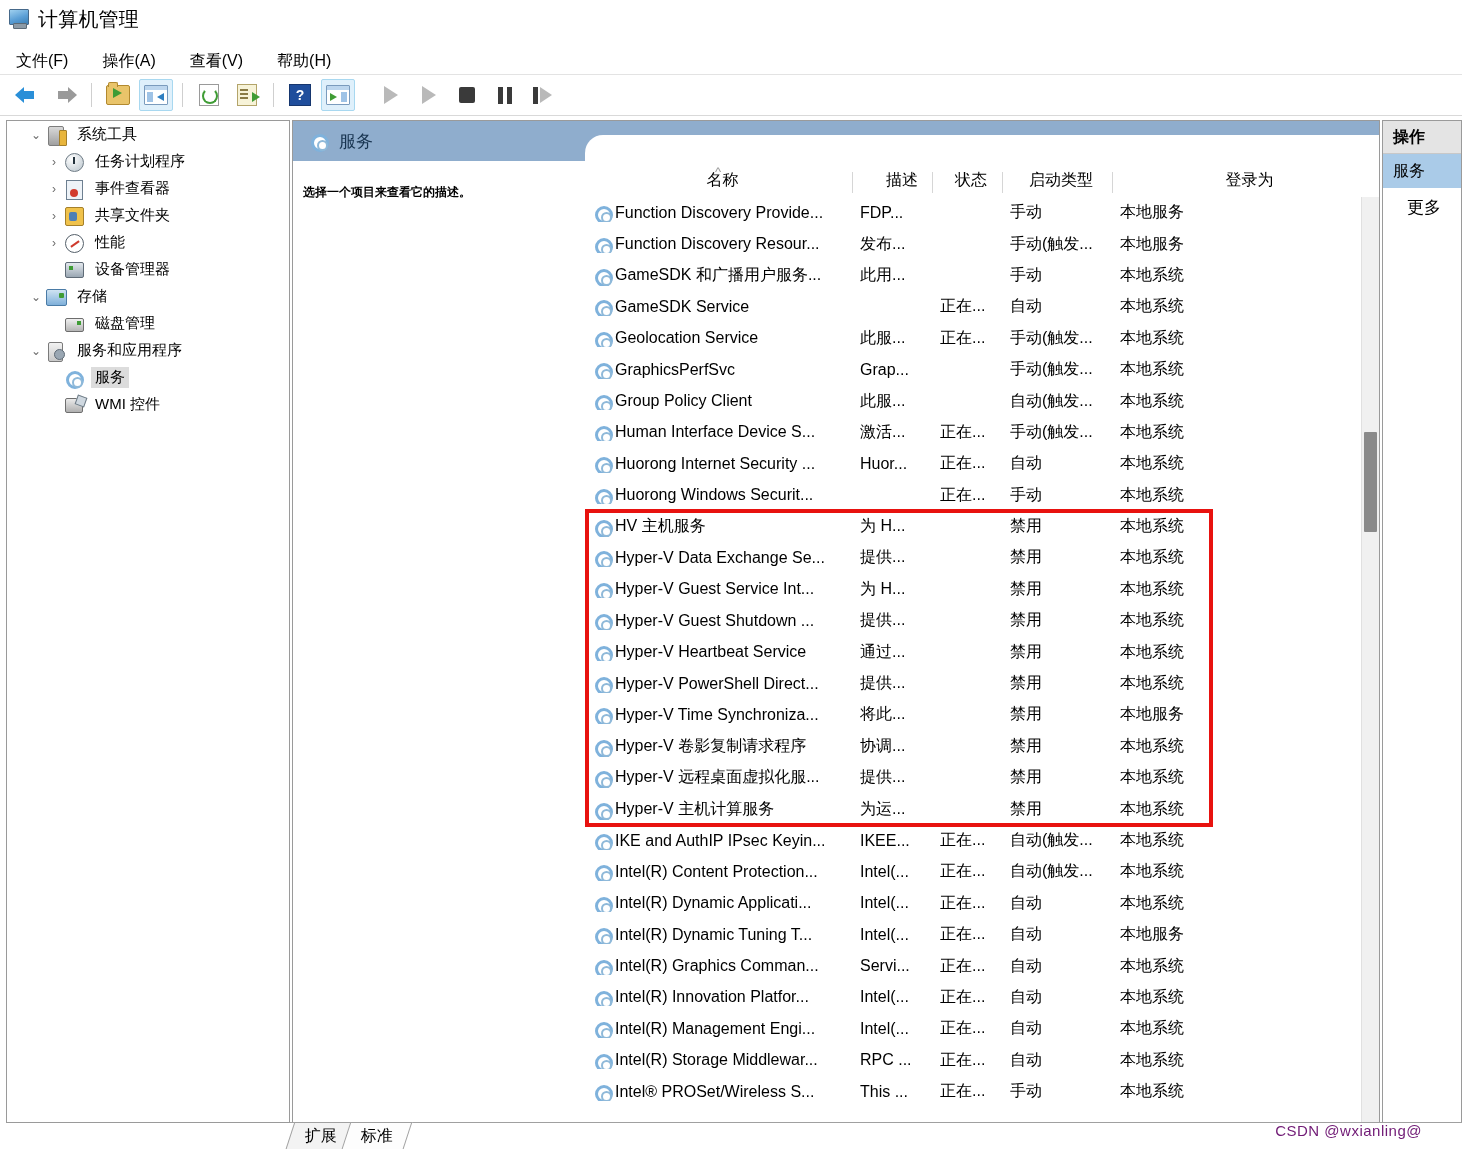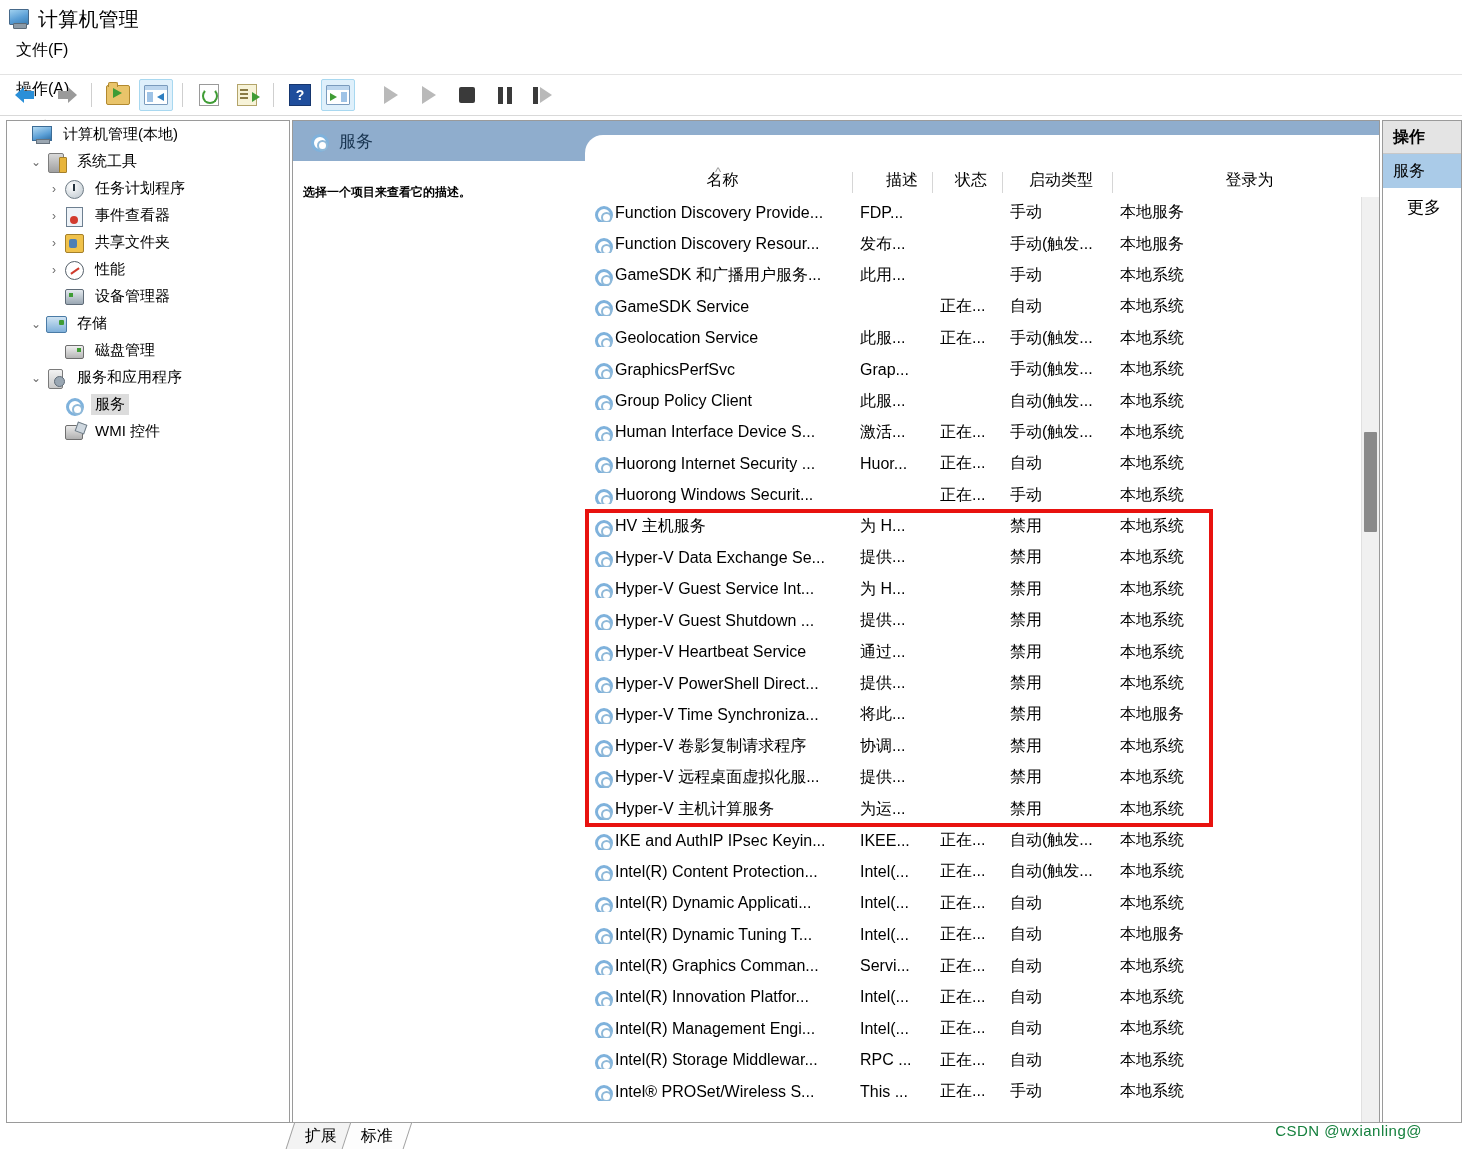--- a/index.html
+++ b/index.html
@@ -14,22 +14,22 @@
   
   #titlebar{height:38px;display:flex;align-items:center;padding-left:8px;background:#fff;}
   #titlebar .tb-icon{width:22px;height:22px;margin-right:8px;position:relative;flex:none;}
   .monitor{position:absolute;left:1px;top:1px;width:18px;height:14px;
       background:linear-gradient(160deg,#9fd0ef 0%,#5b9fd6 55%,#3c7fb5 100%);
       border:1px solid #46698a;border-radius:1px;}
   .monitor:after{content:"";position:absolute;left:3px;bottom:-5px;width:12px;height:4px;
       background:#8c9aa6;border:1px solid #5b6a76;border-radius:1px;}
   #titlebar .tb-text{font-size:20px;letter-spacing:.2px;}
   
-  #menubar{height:36px;display:flex;align-items:flex-start;padding-left:12px;gap:14px;background:#fff;
-     border-bottom:1px solid #e3e3e3;flex-direction:column;}
+  #menubar{height:36px;display:flex;align-items:flex-end;padding-left:12px;gap:26px;background:#fff;
+     border-bottom:1px solid #e3e3e3;}
   #menubar .mi{font-size:16px;padding:2px 4px;cursor:default;}
   
   #toolbar{height:40px;display:flex;align-items:center;padding-left:8px;background:#fff;
      border-bottom:1px solid #d9d9d9;}
   .tbtn{width:32px;height:30px;margin:0 2px;display:flex;align-items:center;justify-content:center;
      border:1px solid transparent;border-radius:2px;position:relative;}
   .tbtn.sel{background:#dff0fb;border-color:#a8d8f0;}
   .tsep{width:1px;height:24px;background:#cfcfcf;margin:0 7px;}
   
   .arrow{width:24px;height:16px;position:relative;}
@@ -139,21 +139,21 @@
   #actions .amore{padding:8px 6px 0 24px;font-size:17px;white-space:nowrap;font-family:Liberation Mono, monospace;}
   
   #tabs{position:absolute;left:290px;bottom:4px;height:28px;display:flex;align-items:flex-end;}
   .tab{height:26px;display:flex;align-items:center;padding:0 14px 0 14px;font-size:16px;
      background:#f3f3f3;border:1px solid #a0a0a0;border-bottom:none;position:relative;
      transform:skewX(-18deg);margin-right:-6px;}
   .tab span{transform:skewX(18deg);}
   .tab.active{background:#fdfdfd;}
   #tabline{position:absolute;left:290px;bottom:30px;right:0;height:1px;background:#a0a0a0;}
   
-  #wm{position:absolute;right:40px;bottom:14px;font-size:15px;color:#15803d;letter-spacing:.5px;
+  #wm{position:absolute;right:40px;bottom:14px;font-size:15px;color:#701a75;letter-spacing:.5px;
       text-shadow:0 0 1px #fff;user-select:none;}
 </style>
 </head>
 <body>
 
 <div id="titlebar">
   <div class="tb-icon">
       <div class="monitor"></div>
     </div>
   <div class="tb-text">计算机管理</div>
@@ -235,27 +235,20 @@
       <div class="ic-stepf">
         <div class="b"></div>
         <div class="t"></div>
       </div>
     </div>
 </div>
 
 <div id="work">
 
   <div id="tree-pane">
-      <div class="tnode d0">
-        <div class="exp"></div>
-        <div class="tic">
-          <div class="ti-comp"></div>
-        </div>
-        <div class="tlabel">计算机管理(本地)</div>
-      </div>
       <div class="tnode d1">
         <div class="exp">⌄</div>
         <div class="tic">
           <div class="ti-tools"></div>
         </div>
         <div class="tlabel">系统工具</div>
       </div>
       <div class="tnode d2">
         <div class="exp">›</div>
         <div class="tic">

